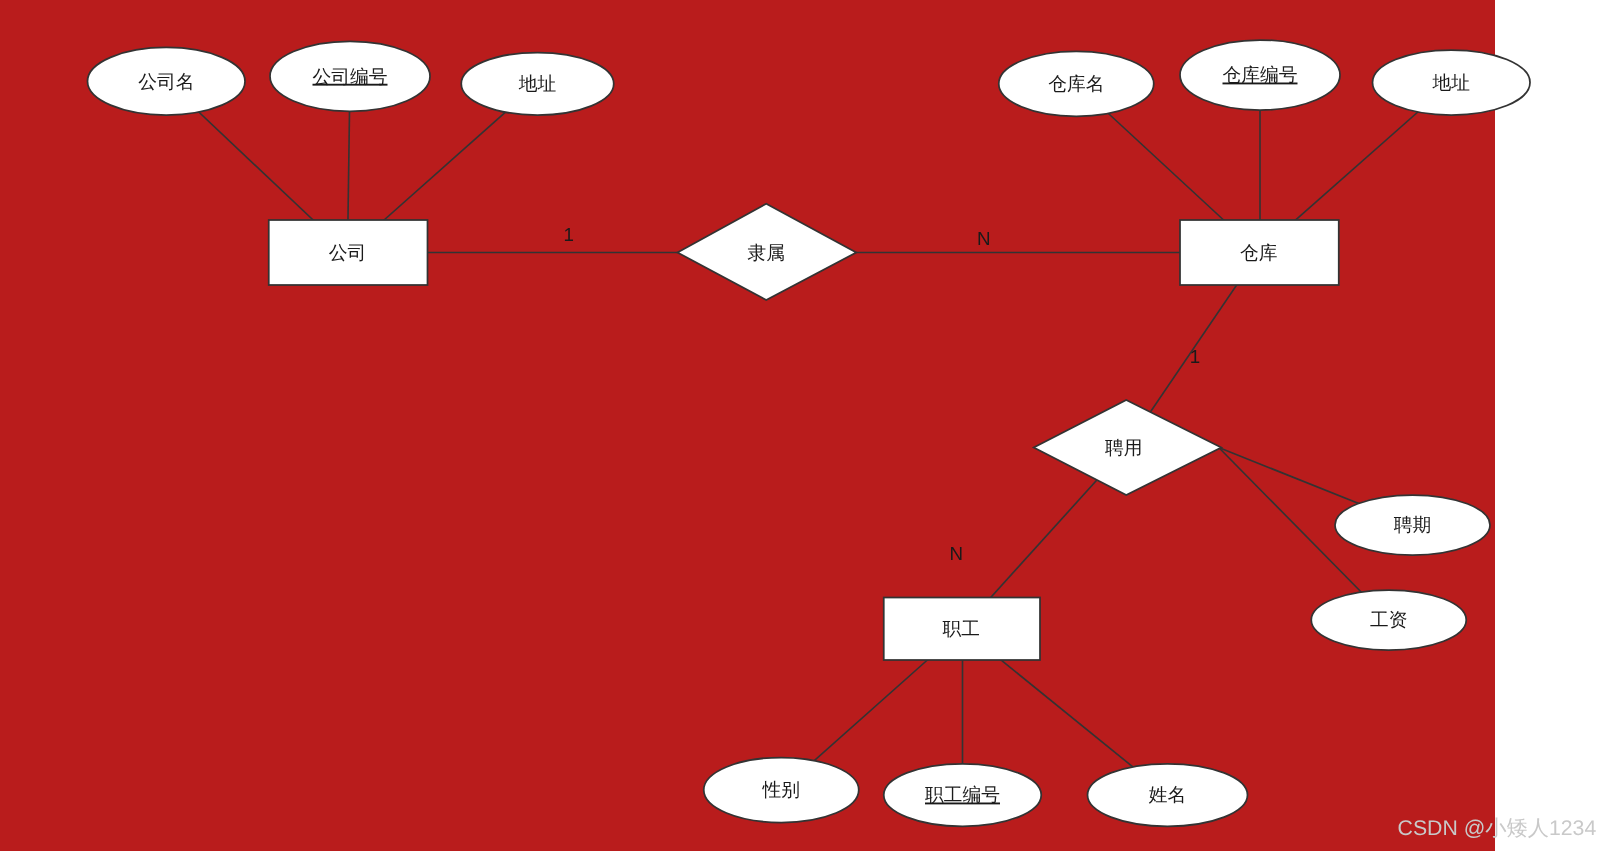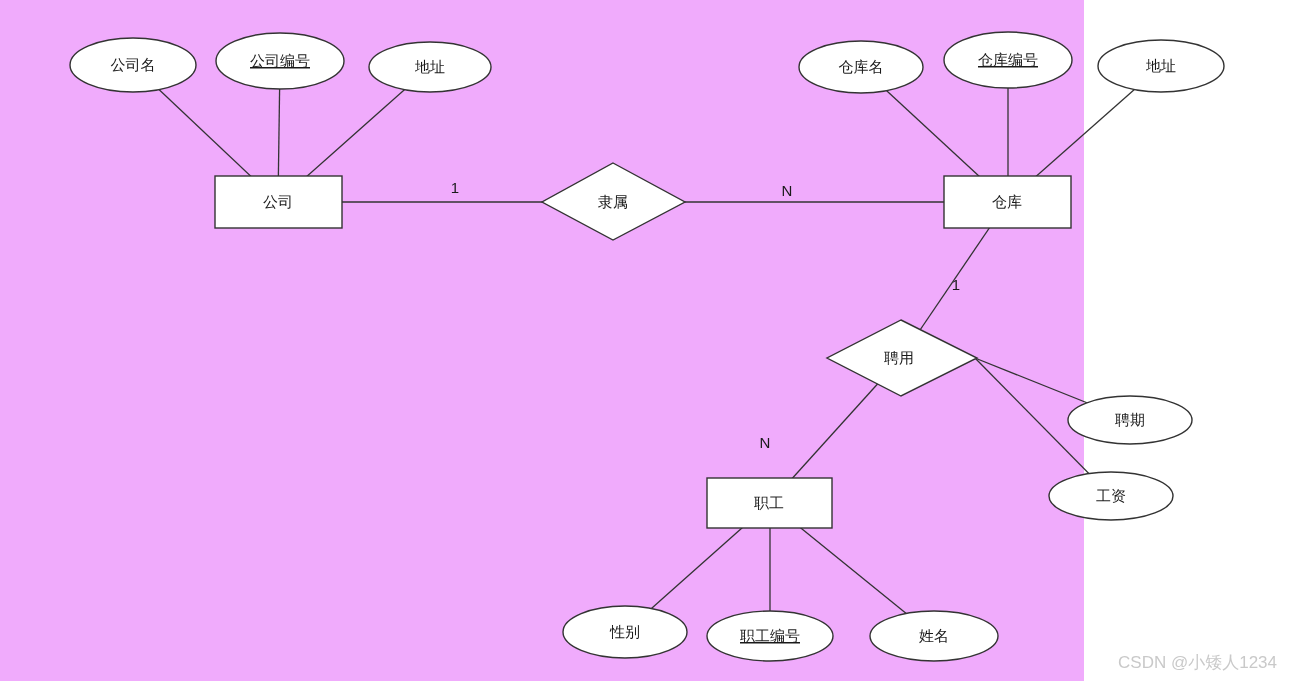--- a/index.html
+++ b/index.html
@@ -5,23 +5,23 @@
   html, body {
     margin: 0;
     padding: 0;
     background: #ffffff;
     width: 1292px;
     height: 681px;
     overflow: hidden;
   }
   .canvas-wrap {
     position: relative;
-    width: 1084px;
+    width: 1196px;
     height: 681px;
-    background: #f0abfc;
+    background: #b91c1c;
   }
   svg {
     display: block;
     font-family: "Liberation Sans", "DejaVu Sans", sans-serif;
   }
   .connector {
     stroke: #333333;
     stroke-width: 1.3;
     fill: none;
   }

